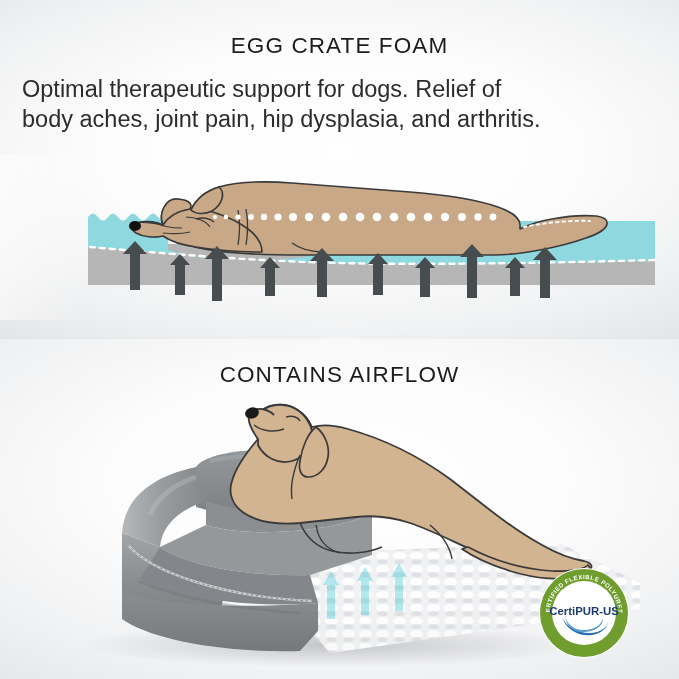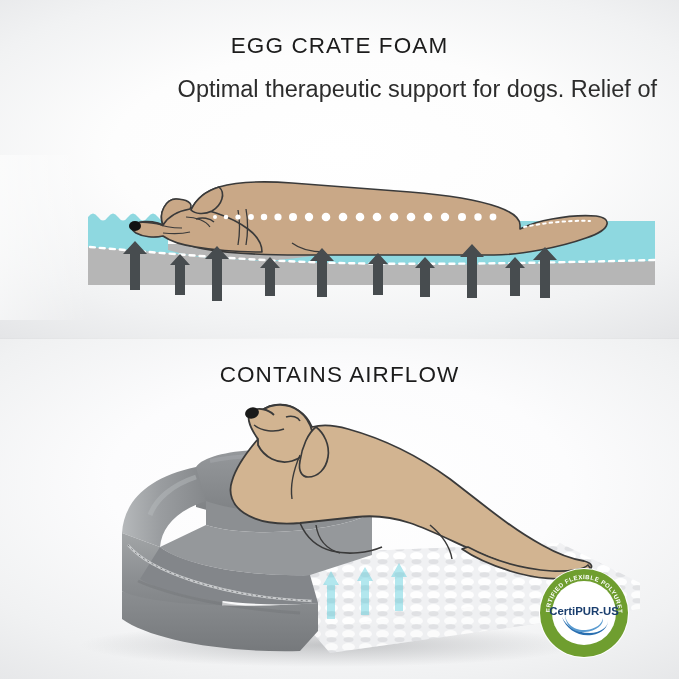--- a/index.html
+++ b/index.html
@@ -58,21 +58,21 @@
     font-weight: 400;
     white-space: nowrap;
   }
   .title-1 { top: 33px; }
   .title-2 { top: 362px; font-size: 22.5px; }
   .subtitle {
     position: absolute;
     left: 22px;
     width: 635px;
     top: 74px;
-    text-align: right;
+    text-align: left;
     color: #2c2c2c;
     font-size: 23.5px;
     line-height: 30px;
     font-weight: 300;
   }
   .subtitle .ln { display: block; }
   
   .illo1 {
     position: absolute;
     left: 0; top: 155px;
@@ -95,20 +95,21 @@
 <body>
 
 <div class="page">
 
   <div class="panel-top">
 
     <div class="title title-1">EGG CRATE FOAM</div>
 
     <div class="subtitle">
       <span class="ln">Optimal therapeutic support for dogs. Relief of</span>
+      <span class="ln">body aches, joint pain, hip dysplasia, and arthritis.</span>
     </div>
 
     <div class="illo1">
       <svg width="679" height="165" viewBox="0 0 679 165">
         <defs>
           <clipPath id="foamClip">
             <path d="M88,62 L88,130 L655,130 L655,62 Z"></path>
           </clipPath>
           <linearGradient id="fadeL" x1="0" y1="0" x2="1" y2="0">
             <stop offset="0" stop-color="#ffffff" stop-opacity="1"></stop>

